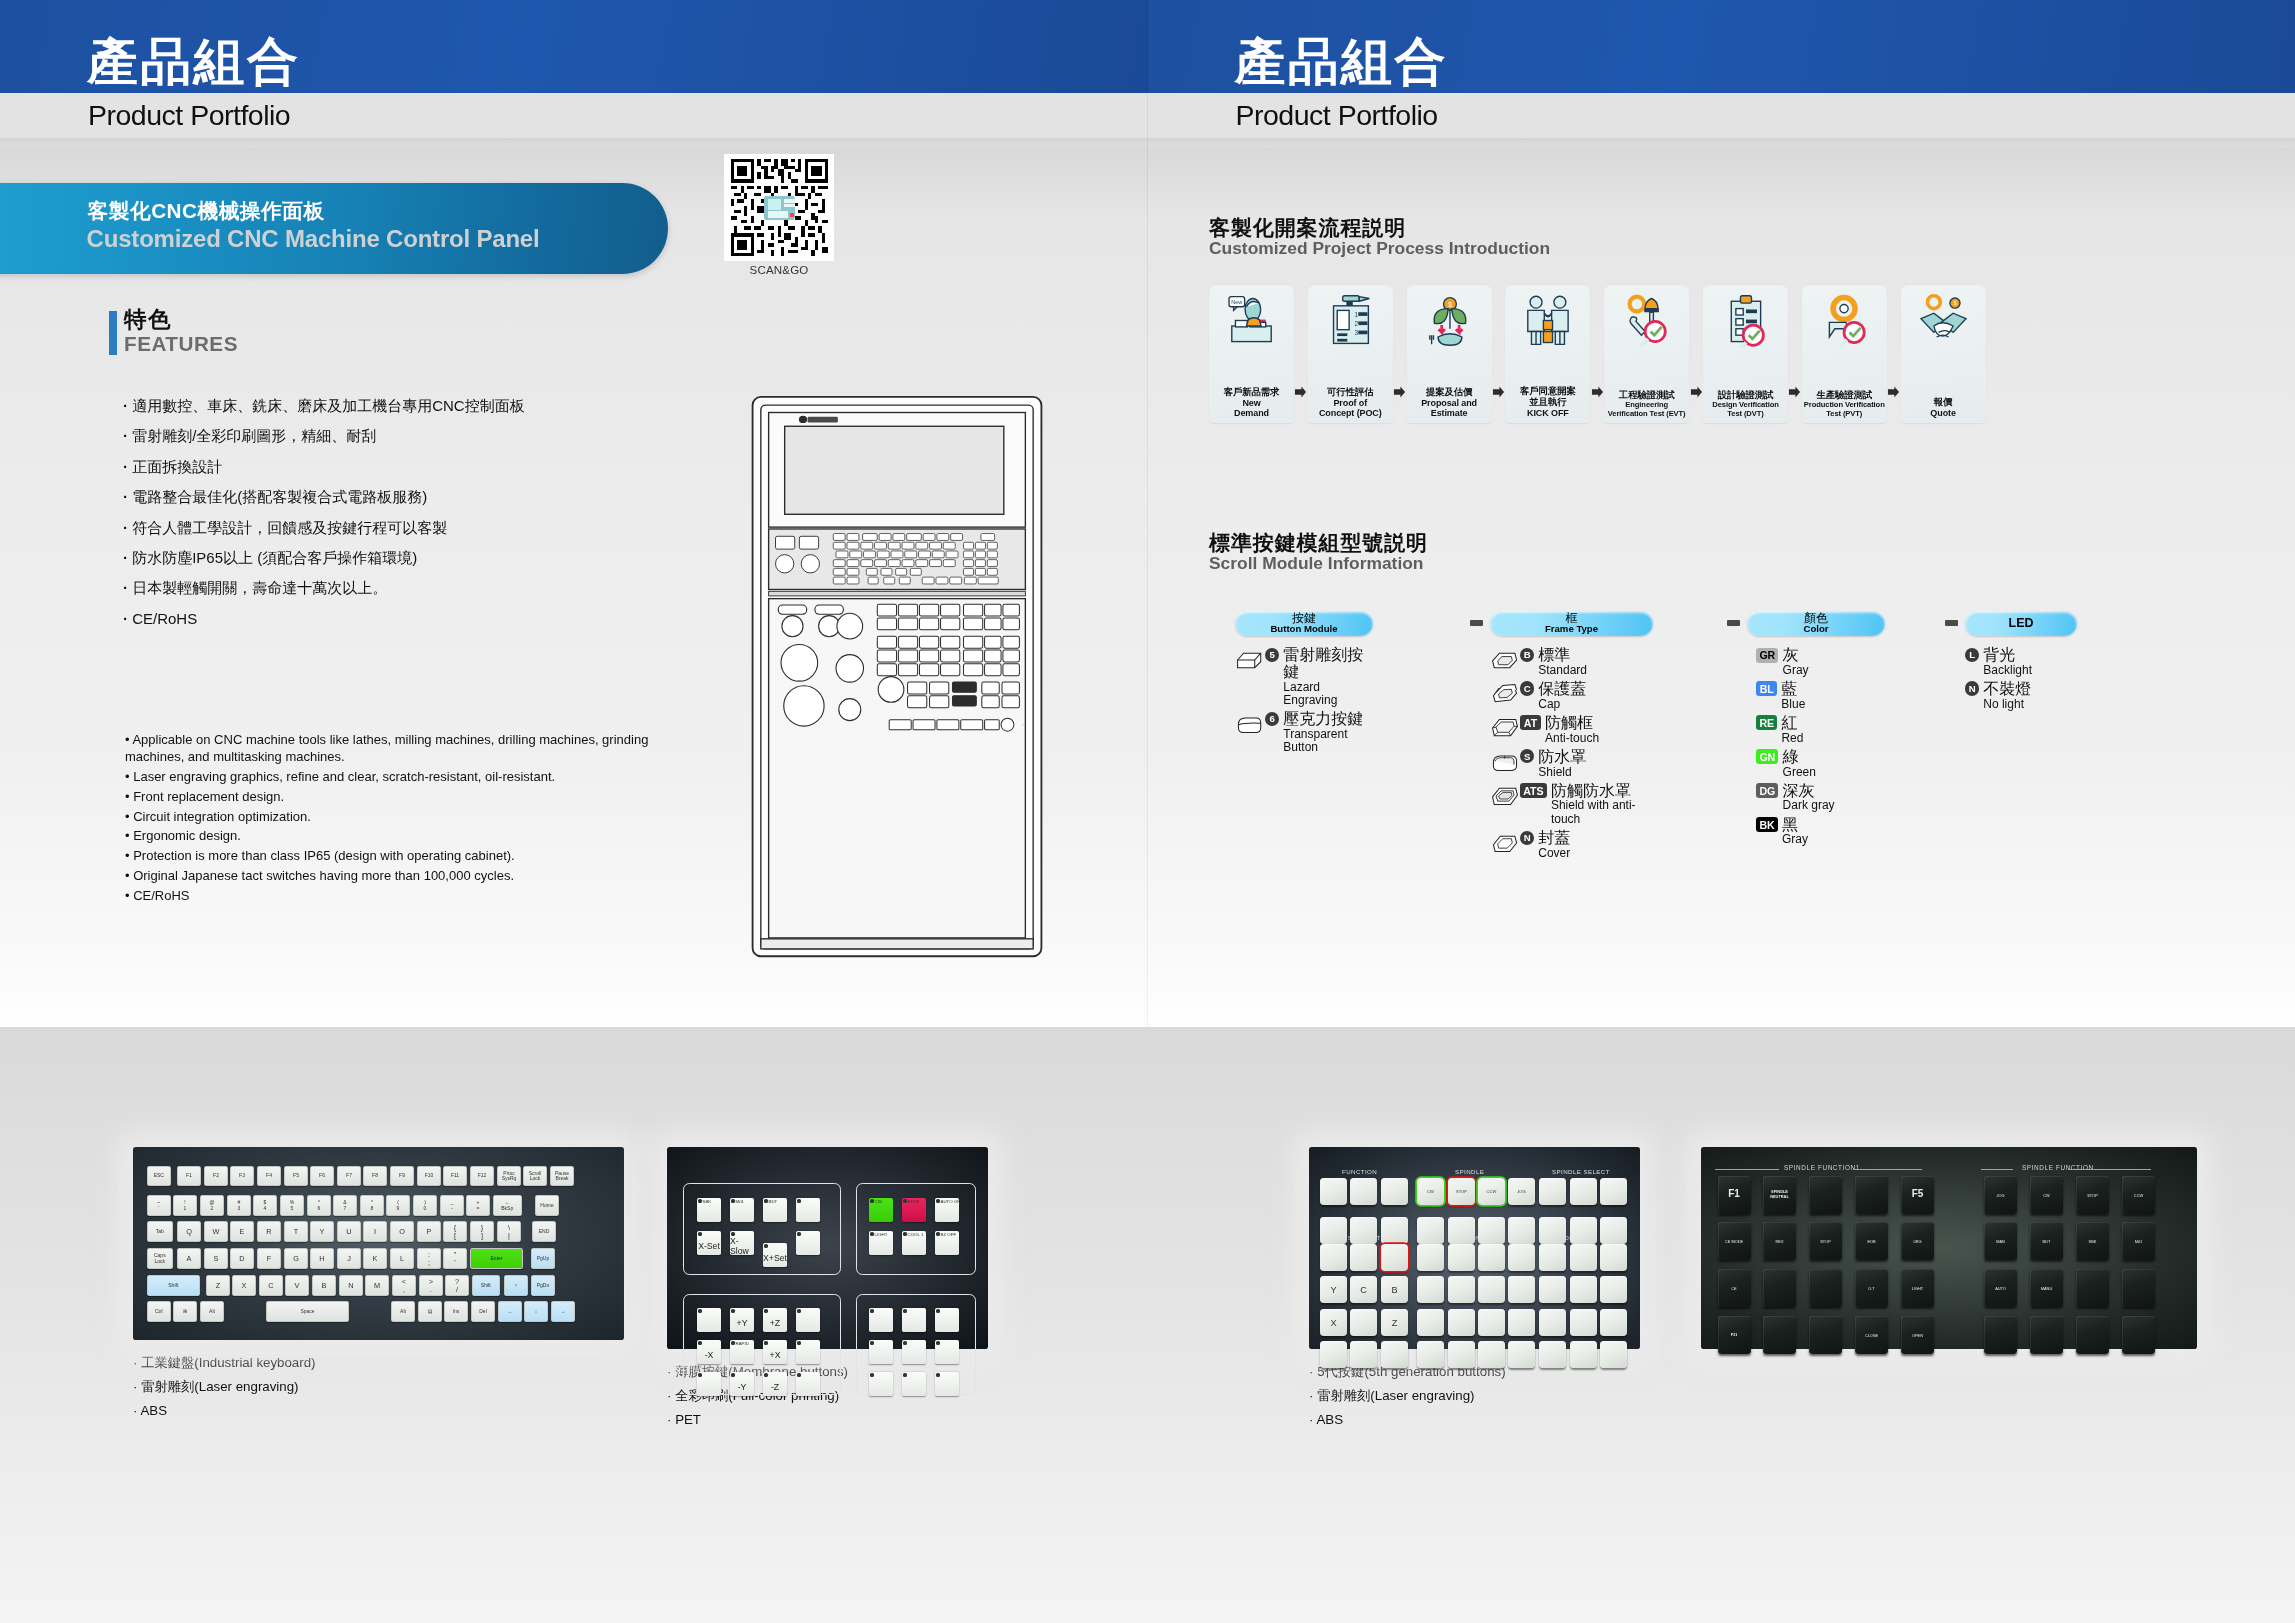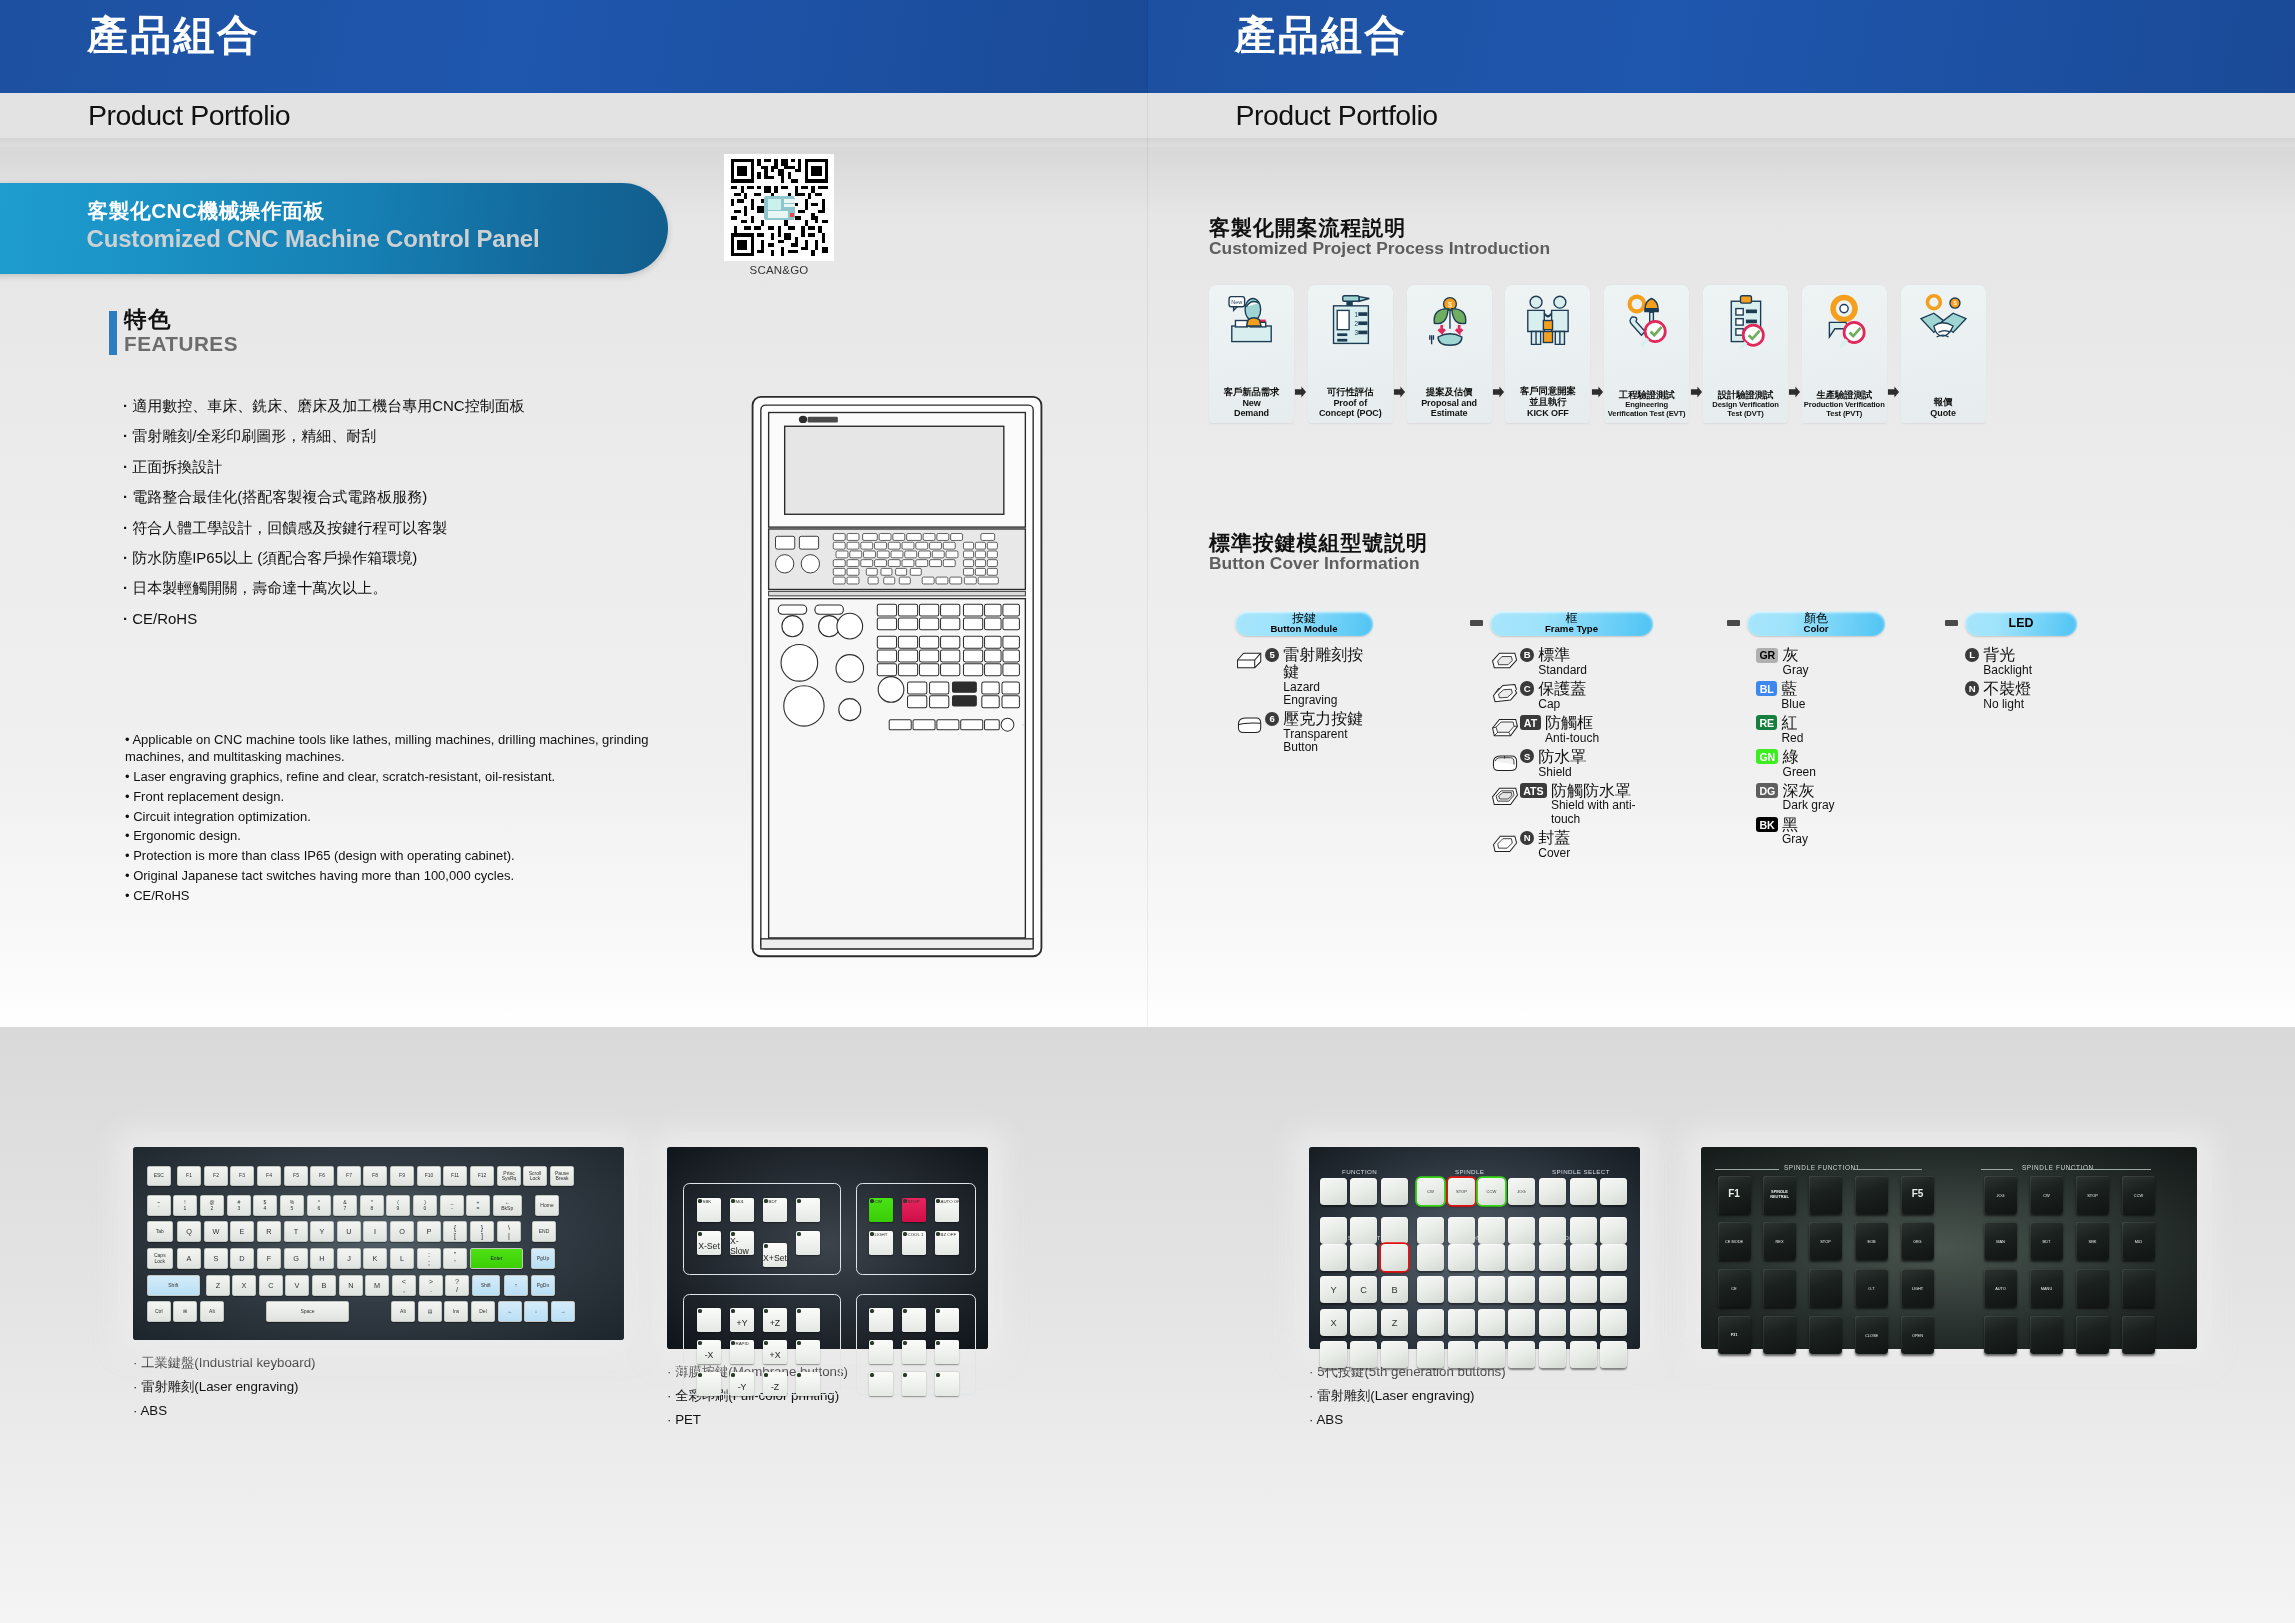--- a/index.html
+++ b/index.html
@@ -14,22 +14,22 @@
   
   #spread { position:absolute; inset:0; display:flex; }
   .page { position:relative; width:1148px; height:1623px; background:#f6f6f6; overflow:hidden; }
 
   
   .hdr-blue {
     position:absolute; left:0; top:0; width:100%; height:93px;
     background:linear-gradient(100deg,#1d50a0 0%,#1f57ae 45%,#1a4a97 100%);
   }
   .hdr-blue .zh {
-    position:absolute; left:87px; top:15px;
-    font-size:41px; font-weight:bold; color:#fff; letter-spacing:2.3px;
+    position:absolute; left:87px; top:36px;
+    font-size:51px; font-weight:bold; color:#fff; letter-spacing:2.3px;
     line-height:1;
   }
   .hdr-gray {
     position:absolute; left:0; top:93px; width:100%; height:45px;
     background:#e3e3e3;
   }
   .hdr-gray .en {
     position:absolute; left:88px; top:6.4px;
     font-size:28.5px; color:#111; letter-spacing:-0.5px;
   }
@@ -847,21 +847,21 @@
         </div>
         <div class="l-en">
           <div>Quote</div>
         </div>
       </div>
     </div>
   </div>
 
 <div class="sec-head" style="left:1209px; top:532px;">
   <div class="s-zh">標準按鍵模組型號説明</div>
-  <div class="s-en">Button Cover Information</div>
+  <div class="s-en">Scroll Module Information</div>
 </div>
 
 <div class="bm-cols" id="bmcols">
     <div class="bm-col" style="left: 0px; width: 138px;">
       <div class="bm-pill" style="width: 138px;">
         <div class="t-zh">按鍵</div>
         <div class="t-en">Button Module</div>
       </div>
       <div class="bm-items">
         <div class="bm-row">

